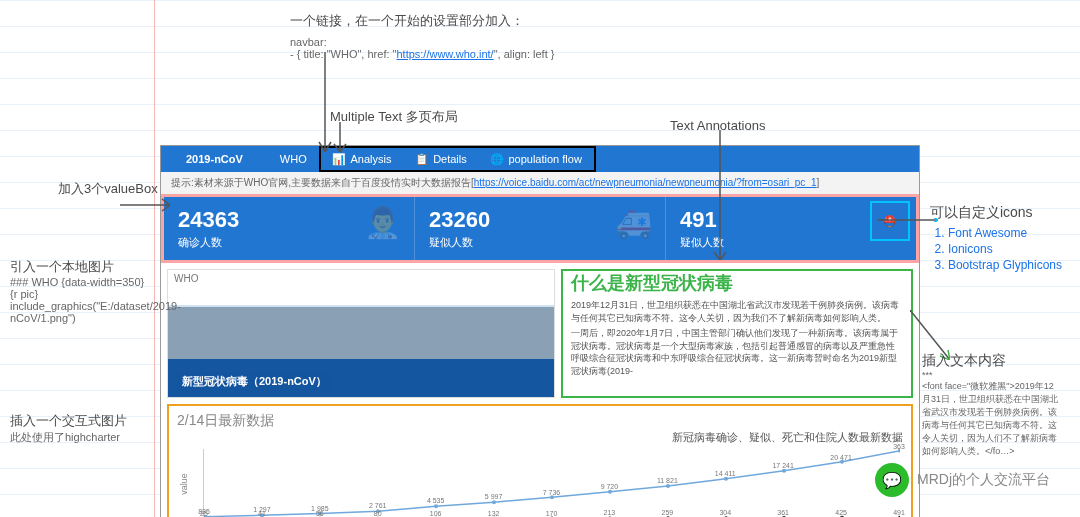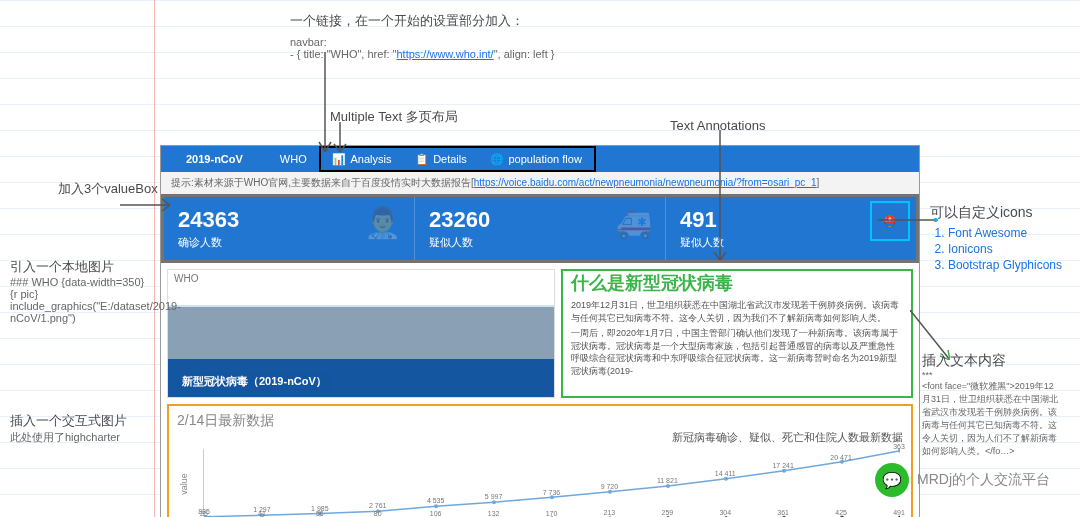--- a/index.html
+++ b/index.html
@@ -9,21 +9,21 @@
 .anno{position:absolute;color:#4a4a4a;font-size:13px;z-index:5}
 .anno-sm{font-size:11px;color:#666}
 .arrow{position:absolute;z-index:4}
 .link{color:#1a73e8;text-decoration:underline}
 .dash-frame{position:absolute;left:160px;top:145px;width:760px;border:1px solid #999;background:#fff;z-index:3}
 .navbar{background:#2176d2;color:#fff;height:26px;display:flex;align-items:center;font-size:11px}
 .nav-title{padding:0 25px;font-weight:bold}
 .nav-link{padding:0 12px;height:100%;display:flex;align-items:center;gap:4px}
 .nav-group{display:flex;height:100%;border:2px solid #000}
 .subhead{background:#f3f3f3;padding:4px 10px;font-size:10px;color:#666}
-.vboxes{display:flex;border:3px solid #737373}
+.vboxes{display:flex;border:3px solid #fca5a5}
 .vbox{flex:1;background:#2176d2;color:#fff;padding:10px 14px;position:relative;border-right:1px solid rgba(255,255,255,.2)}
 .vbox:last-child{border-right:none}
 .vbox .num{font-size:22px;font-weight:bold}
 .vbox .lbl{font-size:11px;margin-top:2px}
 .vbox .bg-icon{position:absolute;right:12px;top:8px;opacity:.25;font-size:30px}
 .custom-icon{position:absolute;right:6px;top:4px;width:40px;height:40px;border:2px solid #00c3ff;display:flex;align-items:center;justify-content:center}
 .row2{display:flex;gap:6px;padding:6px}
 .who-card{flex:0 0 52%;border:1px solid #ddd}
 .who-card .hdr{font-size:10px;color:#777;padding:3px 6px}
 .who-img{height:110px;background:linear-gradient(180deg,#cfe3f5 0 18%,#8aa1b5 18% 65%,#1456a0 65% 100%);position:relative}

